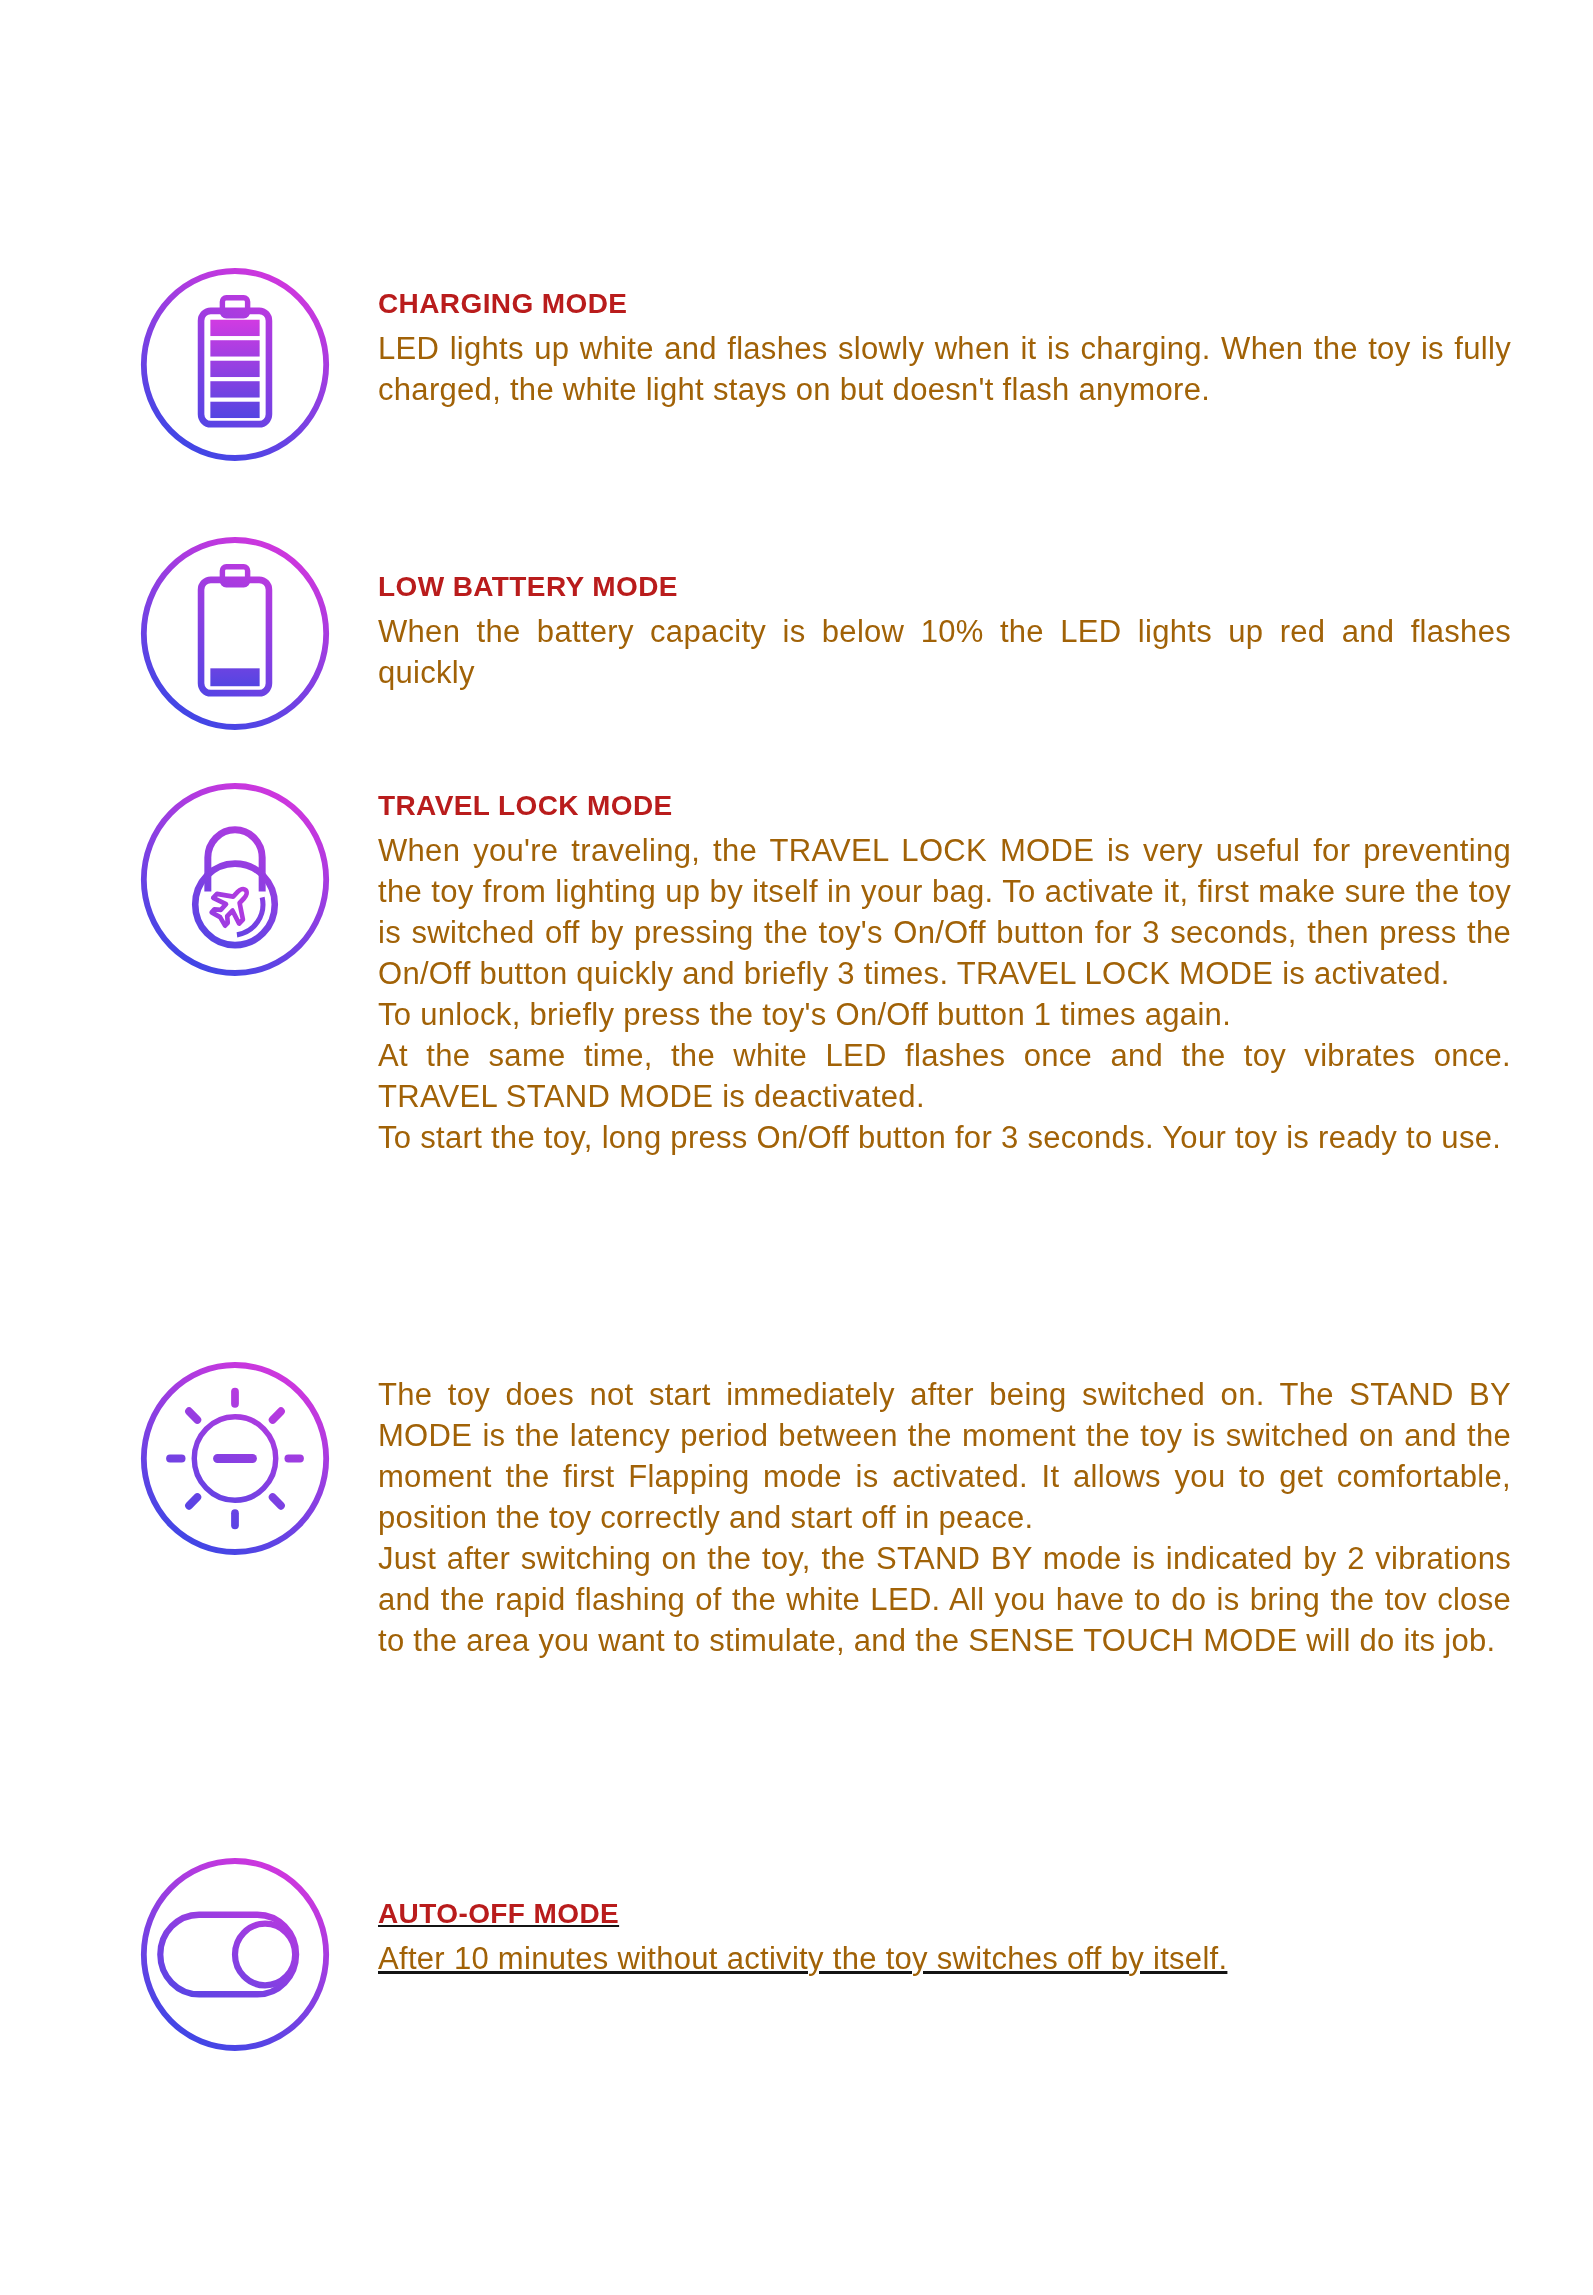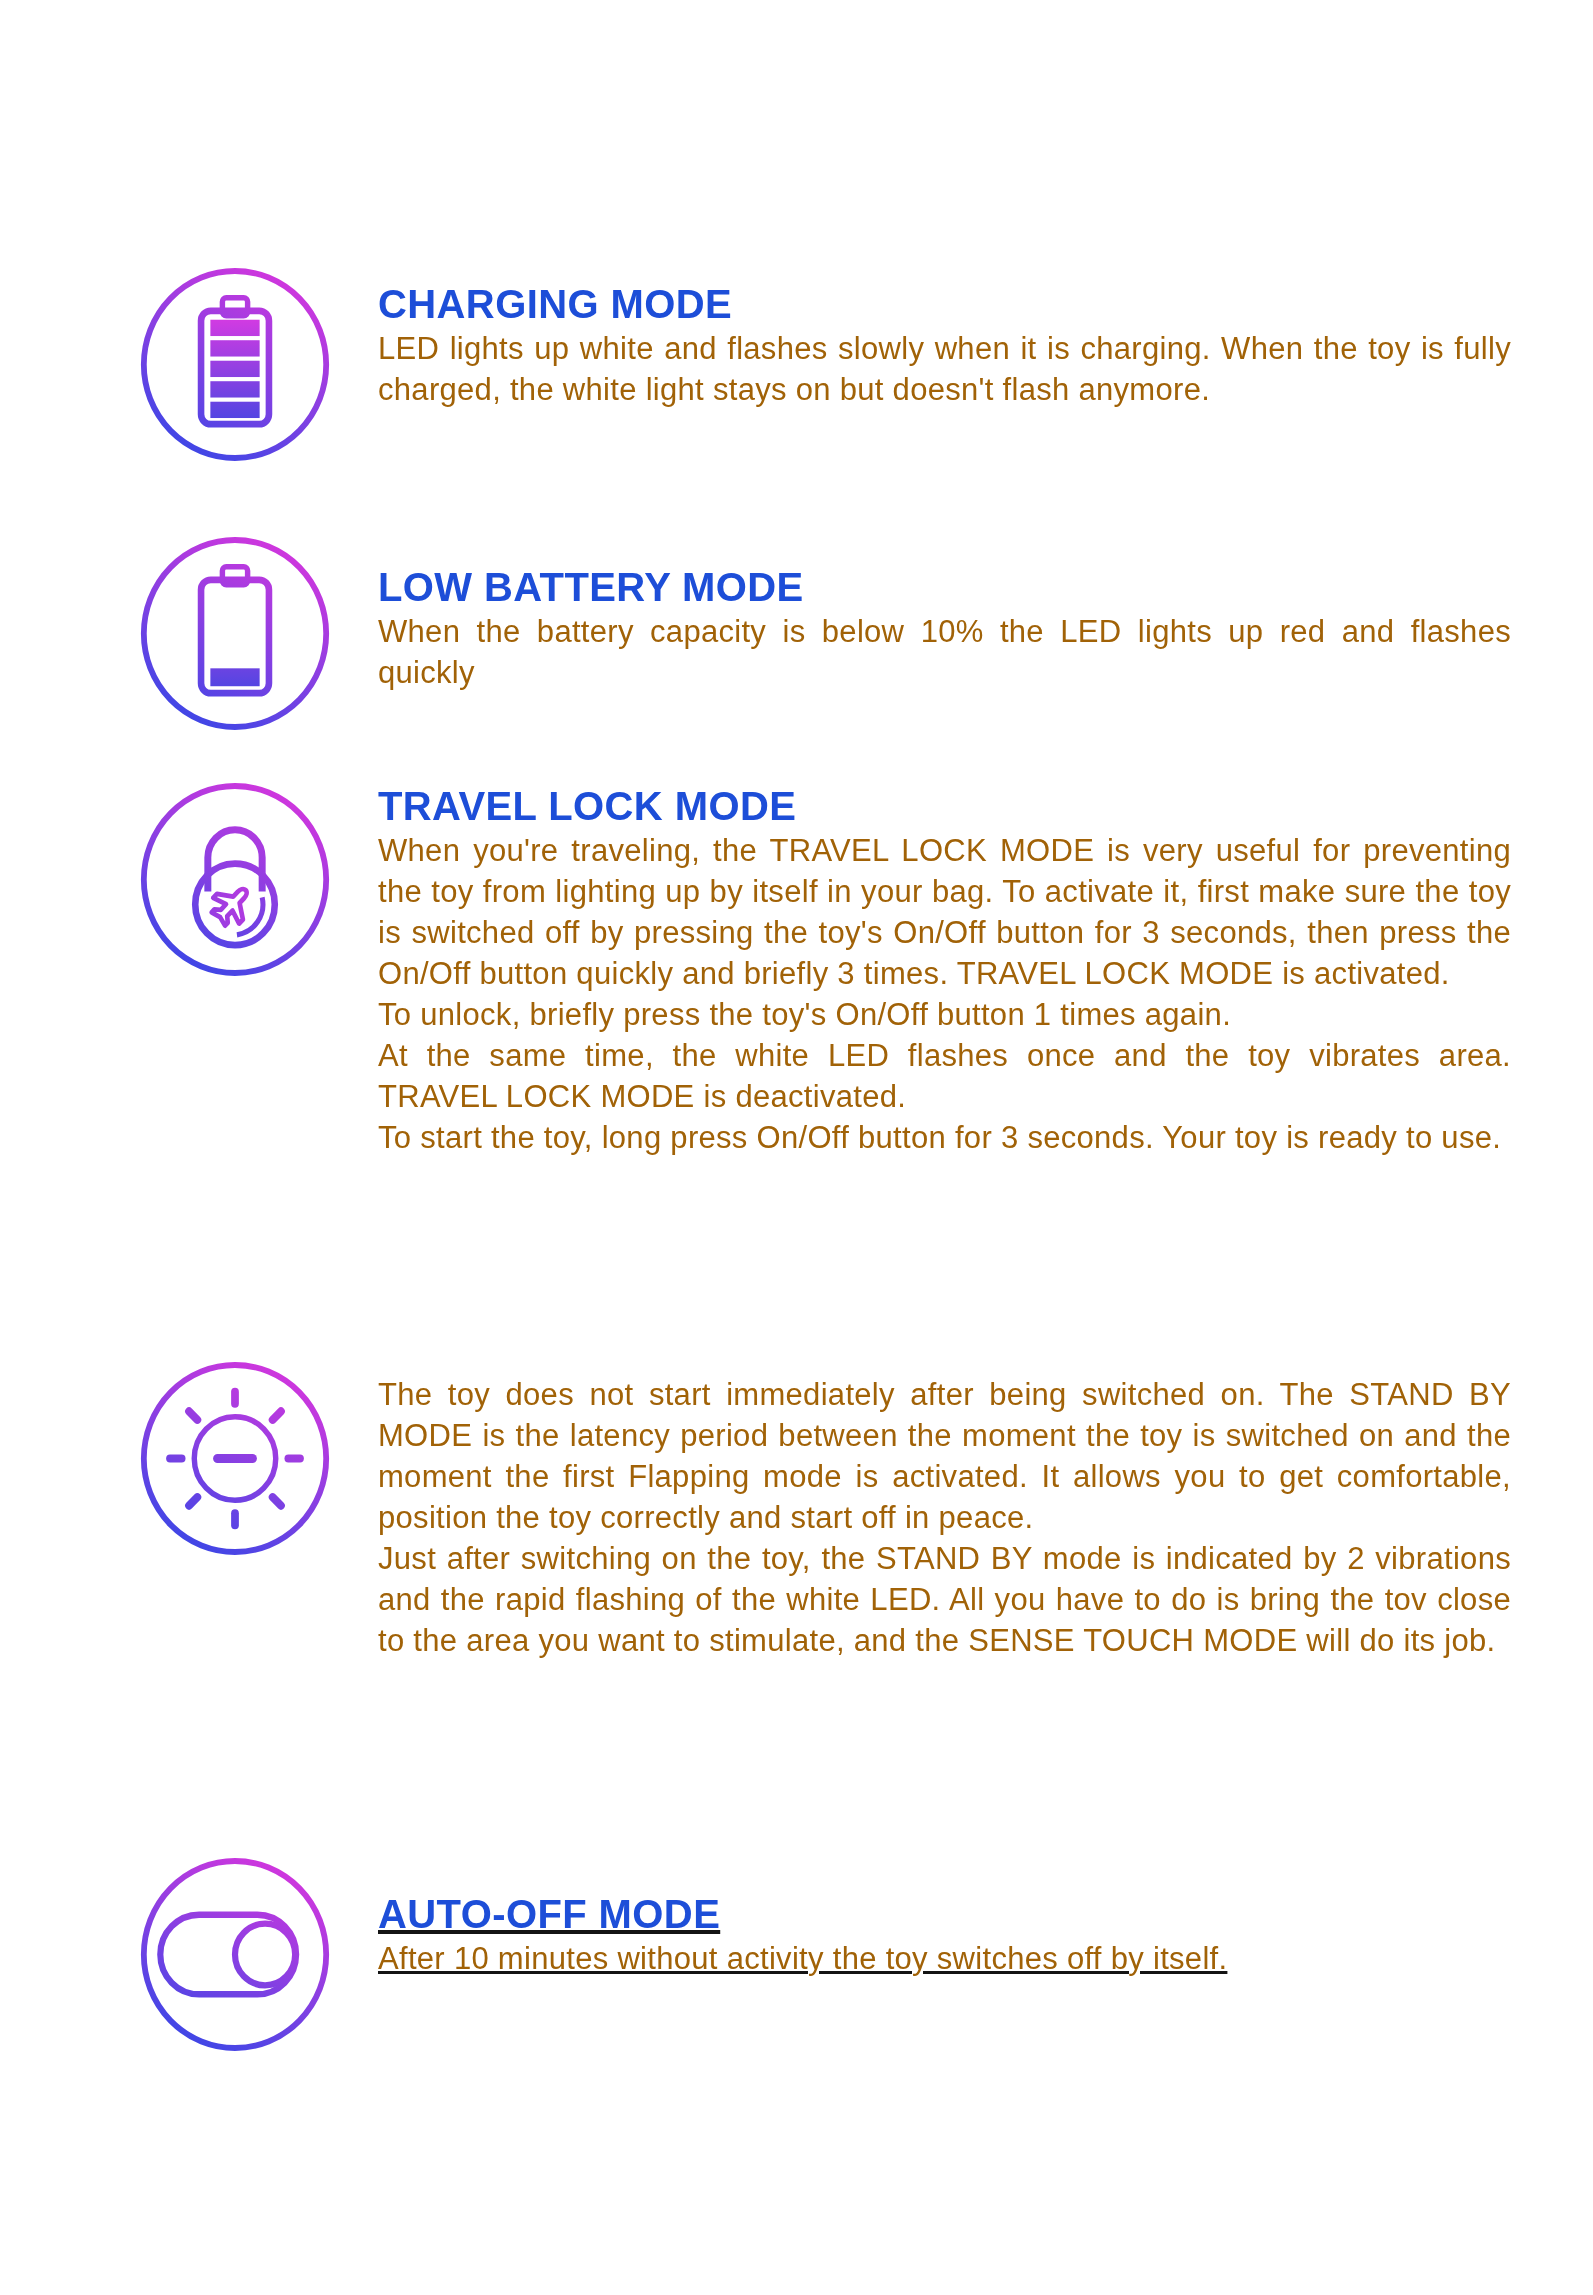--- a/index.html
+++ b/index.html
@@ -10,25 +10,25 @@
     background:#ffffff;
     font-family:"Liberation Sans", sans-serif;
     color:#141414;
     overflow:hidden;
   }
   .icon-wrap { position:absolute; left:138px; width:194px; height:199px; }
   .icon-wrap svg { display:block; width:194px; height:199px; }
   .text-block { position:absolute; left:378px; width:1133px; }
   .mode-title {
     margin:0 0 4.5px 0;
-    font-size:40px;
+    font-size:28px;
     line-height:38px;
     font-weight:bold;
     letter-spacing:0.4px;
-    color:#1d4ed8;
+    color:#b91c1c;
   }
   .mode-body p {
     margin:0;
     font-size:31px;
     line-height:41px;
     letter-spacing:0.3px;
     text-align:justify;
     color:#a16207;
   }
   
@@ -105,21 +105,21 @@
       <g transform="translate(48.5,62.5) rotate(44)" stroke="url(#gStroke)" stroke-width="2.4" fill="none" stroke-linejoin="round" stroke-linecap="round">
         <path d="M 0,-10 C 1.5,-10 2.3,-8.3 2.3,-6.5 L 2.3,-3.2 L 9.3,1.6 L 9.3,4.4 L 2.3,2.1 L 2.3,6 L 4.8,8.2 L 4.8,10.2 L 0,8.9 L -4.8,10.2 L -4.8,8.2 L -2.3,6 L -2.3,2.1 L -9.3,4.4 L -9.3,1.6 L -2.3,-3.2 L -2.3,-6.5 C -2.3,-8.3 -1.5,-10 0,-10 Z"></path>
       </g>
     </svg>
   </div>
   <div class="text-block" id="text-travellock">
     <h2 class="mode-title">TRAVEL LOCK MODE</h2>
     <div class="mode-body">
       <p>When you're traveling, the TRAVEL LOCK MODE is very useful for preventing the toy from lighting up by itself in your bag. To activate it, first make sure the toy is switched off by pressing the toy's On/Off button for 3 seconds, then press the On/Off button quickly and briefly 3 times. TRAVEL LOCK MODE is activated.</p>
       <p>To unlock, briefly press the toy's On/Off button 1 times again.</p>
-      <p>At the same time, the white LED flashes once and the toy vibrates area. TRAVEL LOCK MODE is deactivated.</p>
+      <p>At the same time, the white LED flashes once and the toy vibrates once. TRAVEL STAND MODE is deactivated.</p>
       <p>To start the toy, long press On/Off button for 3 seconds. Your toy is ready to use.</p>
     </div>
   </div>
 
   <div class="icon-wrap" id="icon-standby">
     <svg viewBox="0 0 100 100" preserveAspectRatio="none">
       <circle cx="50" cy="50" r="47" fill="none" stroke="url(#gStroke)" stroke-width="3"></circle>
       <circle cx="50" cy="50" r="21" fill="none" stroke="url(#gStroke)" stroke-width="2.8"></circle>
       <line x1="41" y1="50" x2="59" y2="50" stroke="url(#gStroke)" stroke-width="4.6" stroke-linecap="round"></line>
       <g stroke="url(#gStroke)" stroke-width="4" stroke-linecap="round">

